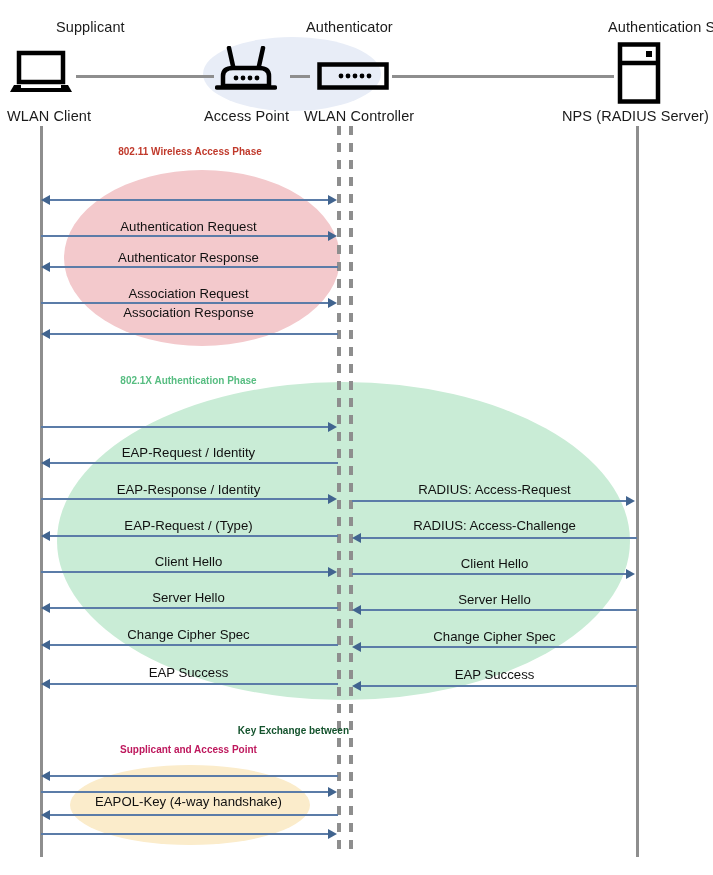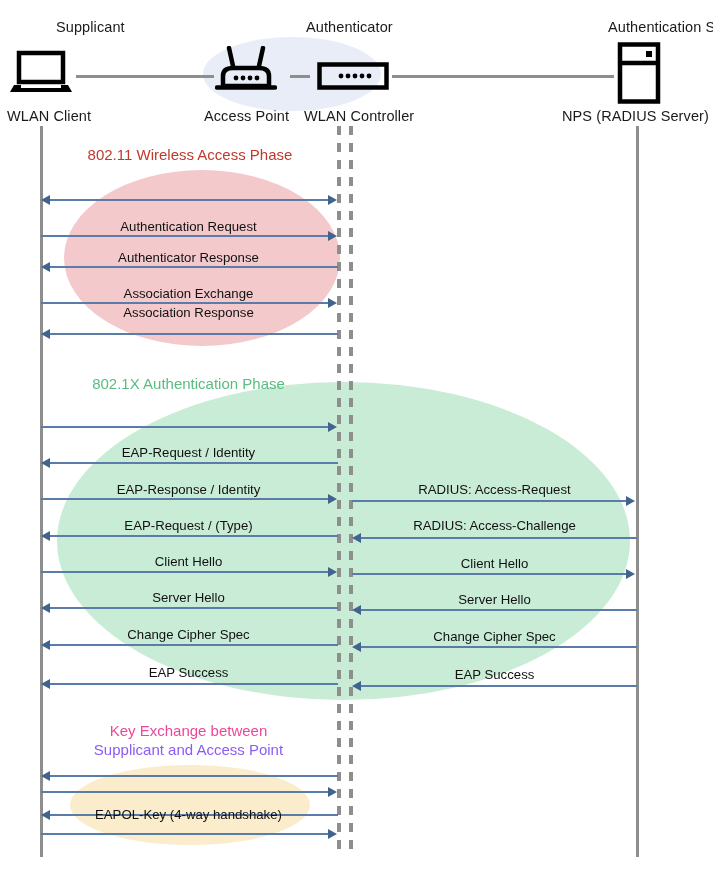--- a/index.html
+++ b/index.html
@@ -39,22 +39,22 @@
   }
 
   
   .ell{position:absolute;border-radius:50%;}
   .ell-pink{background:#f3c9cc;}
   .ell-green{background:#c9ecd6;}
   .ell-yellow{background:#fbeccb;}
 
   
   .phase-label{
-    position:absolute;z-index:3;font-size:15px;white-space:nowrap;
-    text-align:center;font-weight:400;
+    position:absolute;z-index:3;font-size:10px;white-space:nowrap;
+    text-align:center;font-weight:700;
   }
   .phase-label.multi{white-space:normal;line-height:19px;}
 
   
   .msg-label{
     position:absolute;z-index:3;font-size:13.2px;color:#111;
     white-space:nowrap;text-align:center;
   }
   .arrow-line{
     position:absolute;z-index:2;height:2px;background:#5b7ca8;
@@ -143,21 +143,21 @@
   <div class="arrow-head right" style="left:328px;top:195px;"></div>
 
   <div class="msg-label" style="left:40px;top:219px;width:297px;">Authentication Request</div>
   <div class="arrow-line" style="left:41px;top:235px;width:289px;"></div>
   <div class="arrow-head right" style="left:328px;top:231px;"></div>
 
   <div class="msg-label" style="left:40px;top:250px;width:297px;">Authenticator Response</div>
   <div class="arrow-line" style="left:49px;top:266px;width:289px;"></div>
   <div class="arrow-head left" style="left:41px;top:262px;"></div>
 
-  <div class="msg-label" style="left:40px;top:286px;width:297px;">Association Exchange</div>
+  <div class="msg-label" style="left:40px;top:286px;width:297px;">Association Request</div>
   <div class="arrow-line" style="left:41px;top:302px;width:289px;"></div>
   <div class="arrow-head right" style="left:328px;top:298px;"></div>
 
   <div class="msg-label" style="left:40px;top:305px;width:297px;">Association Response</div>
   <div class="arrow-line" style="left:49px;top:333px;width:289px;"></div>
   <div class="arrow-head left" style="left:41px;top:329px;"></div>
 
   <div class="ell ell-green" style="left:57px;top:382px;width:573px;height:318px;"></div>
 
   <div class="phase-label" style="left:40px;top:375px;width:297px;color:#57bd81;">802.1X Authentication Phase</div>
@@ -212,30 +212,30 @@
   <div class="msg-label" style="left:40px;top:665px;width:297px;">EAP Success</div>
   <div class="arrow-line" style="left:49px;top:683px;width:289px;"></div>
   <div class="arrow-head left" style="left:41px;top:679px;"></div>
 
   <div class="msg-label" style="left:352px;top:667px;width:285px;">EAP Success</div>
   <div class="arrow-line" style="left:360px;top:685px;width:277px;"></div>
   <div class="arrow-head left" style="left:352px;top:681px;"></div>
 
   <div class="ell ell-yellow" style="left:70px;top:765px;width:240px;height:80px;"></div>
 
-  <div class="phase-label multi" style="left:40px;top:721px;width:297px;color:#ec4899;">Key Exchange between</div>
-  <div class="phase-label multi" style="left:40px;top:740px;width:297px;color:#8b5cf6;">Supplicant and Access Point</div>
+  <div class="phase-label multi" style="left:52px;top:721px;width:297px;color:#14532d;text-align:right;">Key Exchange between</div>
+  <div class="phase-label multi" style="left:40px;top:740px;width:297px;color:#be185d;">Supplicant and Access Point</div>
 
   <div class="arrow-line" style="left:49px;top:775px;width:289px;"></div>
   <div class="arrow-head left" style="left:41px;top:771px;"></div>
 
   <div class="arrow-line" style="left:41px;top:791px;width:289px;"></div>
   <div class="arrow-head right" style="left:328px;top:787px;"></div>
 
-  <div class="msg-label" style="left:40px;top:794px;width:297px;margin-top:13px;">EAPOL-Key (4-way handshake)</div>
+  <div class="msg-label" style="left:40px;top:794px;width:297px;">EAPOL-Key (4-way handshake)</div>
 
   <div class="arrow-line" style="left:49px;top:814px;width:289px;"></div>
   <div class="arrow-head left" style="left:41px;top:810px;"></div>
 
   <div class="arrow-line" style="left:41px;top:833px;width:289px;"></div>
   <div class="arrow-head right" style="left:328px;top:829px;"></div>
 
 </div>
 
 </body></html>

